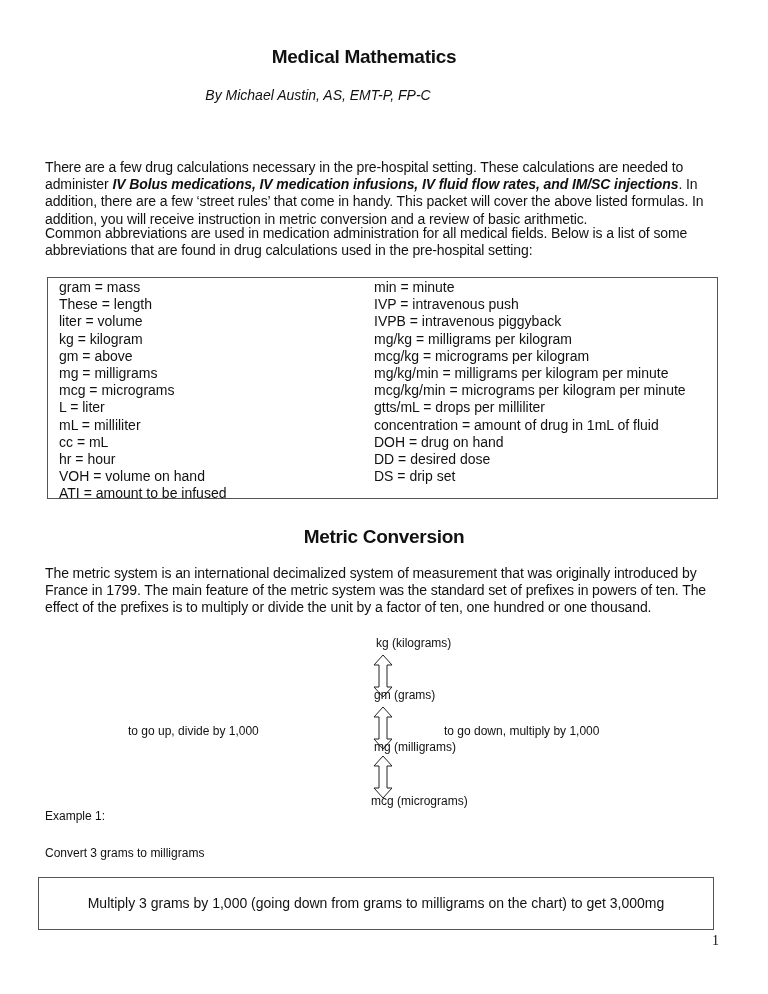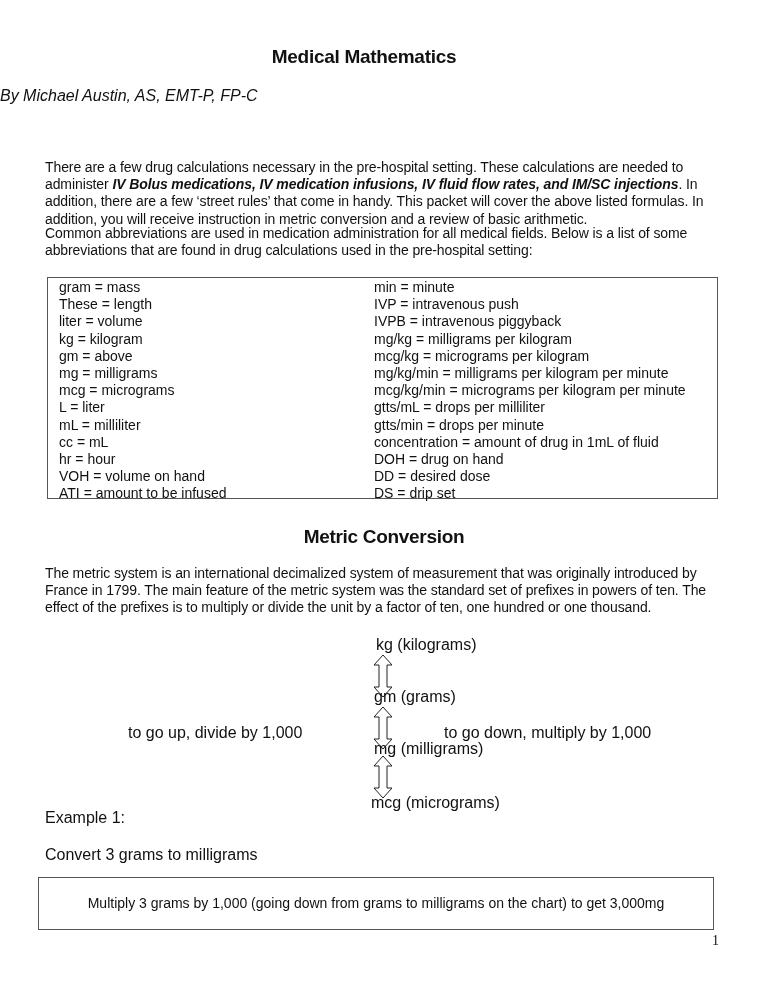--- a/index.html
+++ b/index.html
@@ -1,31 +1,31 @@
 <!DOCTYPE html>
 <html><head>
 <meta charset="utf-8">
 <style>
   html, body { margin: 0; padding: 0; background: #ffffff; }
   body { width: 768px; height: 994px; position: relative; overflow: hidden;
          font-family: "Liberation Sans", sans-serif; color: #111; }
   .abs { position: absolute; }
   .title { left: 0; width: 728px; top: 46px; text-align: center; font-size: 19px; font-weight: bold; letter-spacing: -0.3px; }
-  .byline { left: 0; width: 636px; top: 87px; font-size: 16px; font-style: italic; }
+  .byline { left: 0; width: 636px; top: 87px; text-align: center; font-size: 14px; font-style: italic; }
   .para { left: 45px; width: 690px; font-size: 14px; line-height: 17.2px; letter-spacing: -0.1px; }
   .p1 { top: 121px; margin-top: 38px; }
   .p2 { top: 225px; }
   .p3 { top: 565px; }
   .abbr-box { left: 47px; top: 277px; width: 671px; height: 222px; border: 1px solid #555; box-sizing: border-box; }
   .abbr-col { position: absolute; top: 1px; font-size: 14px; line-height: 17.2px; }
   .abbr-col.left { left: 11px; }
   .abbr-col.right { left: 326px; }
   .abbr-col div { white-space: nowrap; }
   .h2 { left: 0; width: 768px; top: 526px; text-align: center; font-size: 19px; font-weight: bold; letter-spacing: -0.3px; }
-  .unit { font-size: 16px; white-space: nowrap; }
+  .unit { font-size: 12px; white-space: nowrap; }
   .arrow { width: 22px; height: 44px; }
   .example-box { left: 38px; top: 877px; width: 676px; height: 53px; border: 1px solid #555; box-sizing: border-box; }
   .example-box span { display: block; text-align: center; font-size: 14px; line-height: 51px; }
   .pagenum { left: 712px; top: 933px; font-family: "Liberation Serif", serif; font-size: 14px; }
 </style>
 </head>
 <body>
 
 <div class="abs title">Medical Mathematics</div>
 <div class="abs byline">By Michael Austin, AS, EMT-P, FP-C</div>
@@ -52,21 +52,20 @@
   </div>
   <div class="abbr-col right">
     <div>min = minute</div>
     <div>IVP = intravenous push</div>
     <div>IVPB = intravenous piggyback</div>
     <div>mg/kg = milligrams per kilogram</div>
     <div>mcg/kg = micrograms per kilogram</div>
     <div>mg/kg/min = milligrams per kilogram per minute</div>
     <div>mcg/kg/min = micrograms per kilogram per minute</div>
     <div>gtts/mL = drops per milliliter</div>
-    <div>gtts/min = drops per minute</div>
     <div>concentration = amount of drug in 1mL of fluid</div>
     <div>DOH = drug on hand</div>
     <div>DD = desired dose</div>
     <div>DS = drip set</div>
   </div>
 </div>
 
 <div class="abs h2">Metric Conversion</div>
 <div class="abs para p3">The metric system is an international decimalized system of measurement that was originally introduced by France in 1799. The main feature of the metric system was the standard set of prefixes in powers of ten. The effect of the prefixes is to multiply or divide the unit by a factor of ten, one hundred or one thousand.</div>
 

